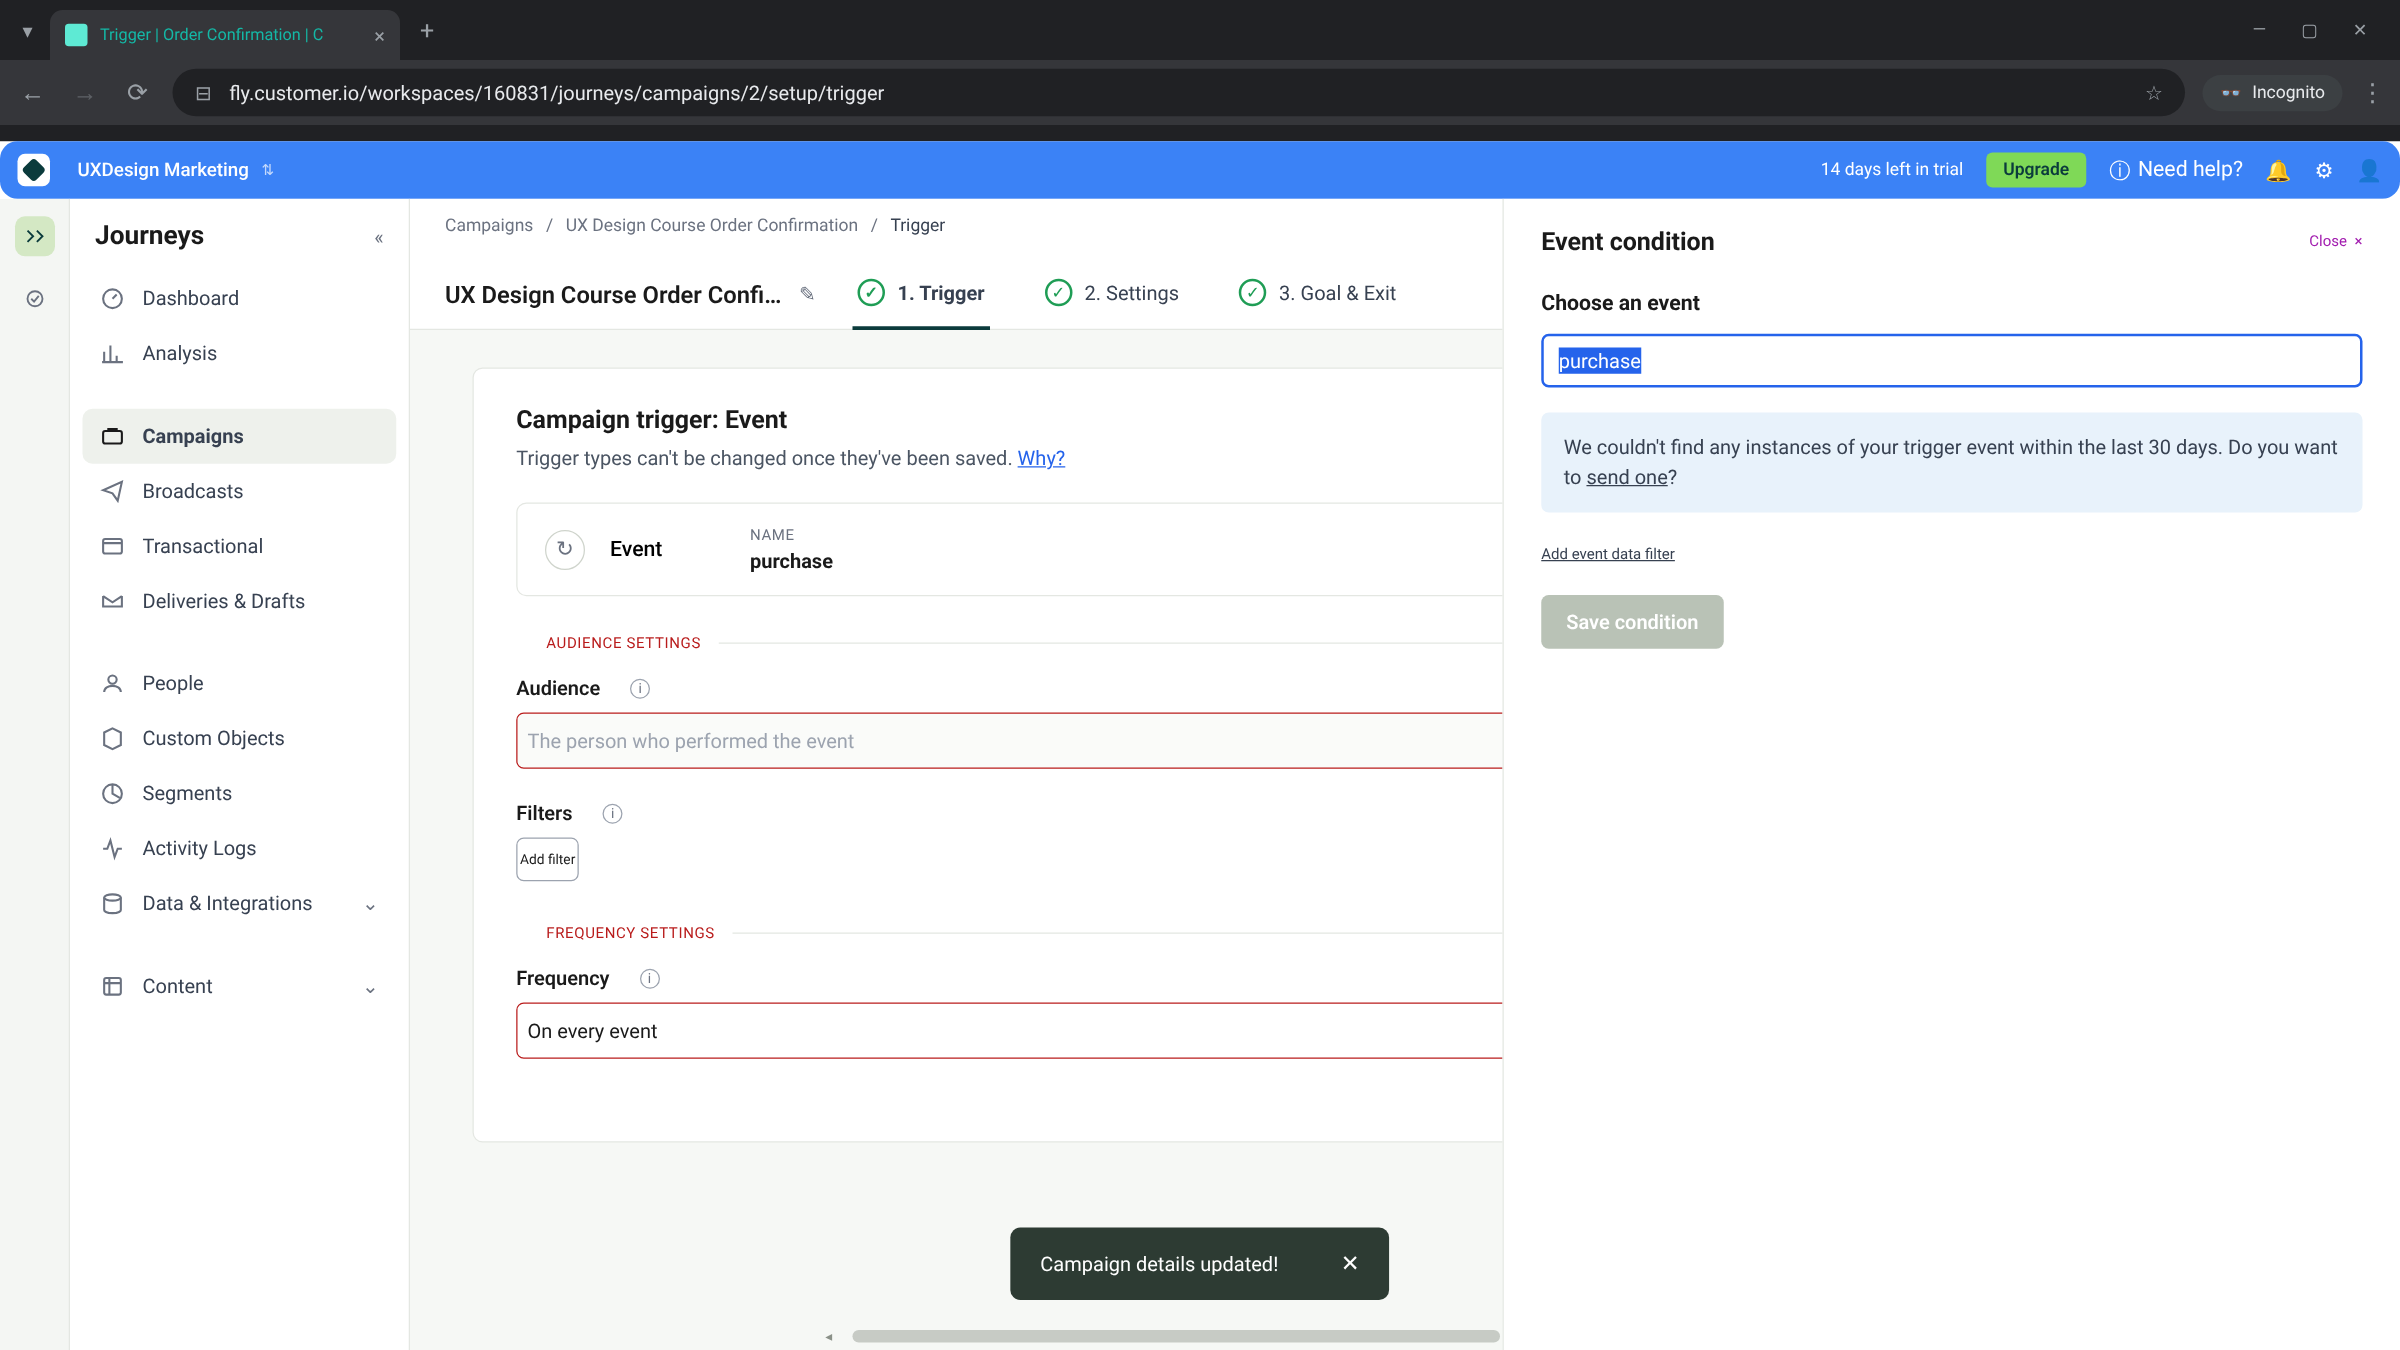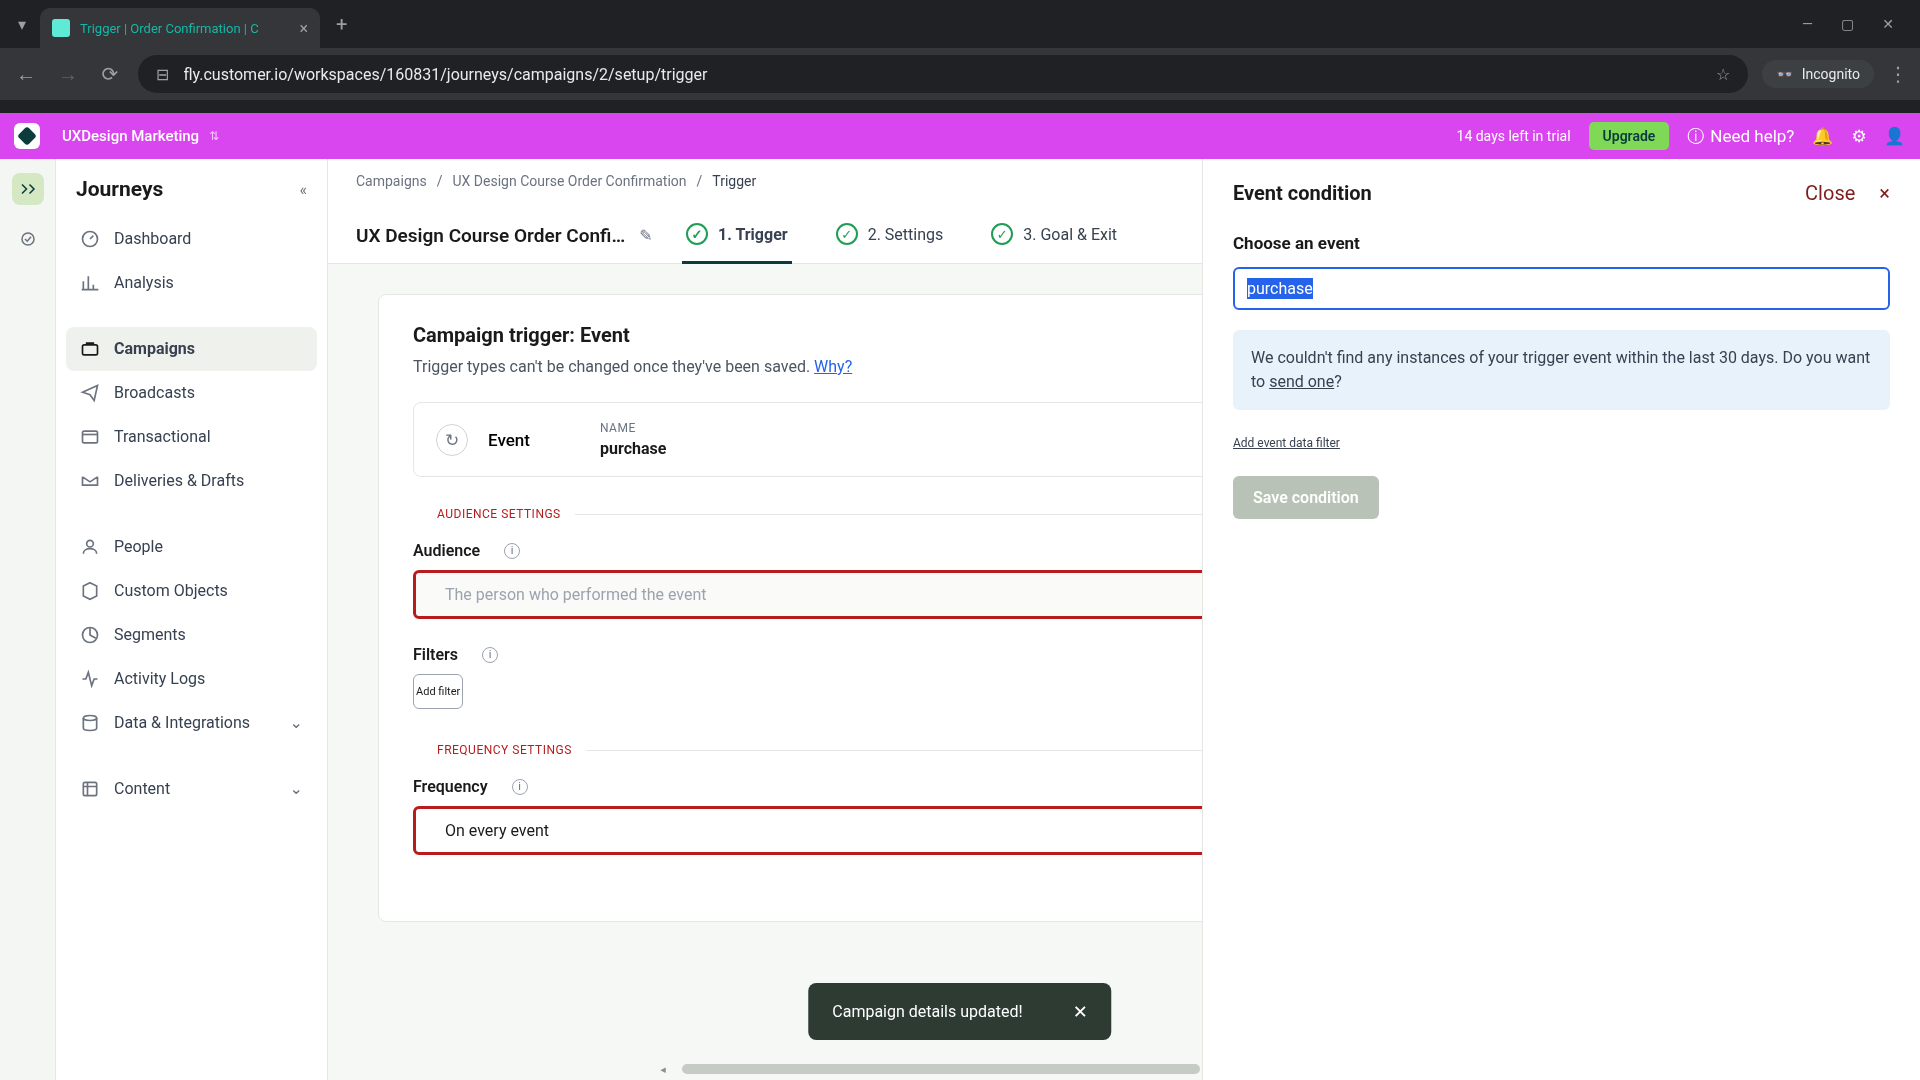--- a/index.html
+++ b/index.html
@@ -21,21 +21,21 @@
 .nav-btn { color: #9aa0a6; font-size: 20px; cursor: pointer; width: 28px; text-align: center; }
 .nav-btn.disabled { opacity: 0.4; }
 .url-bar { flex: 1; background: #202124; border-radius: 24px; height: 38px; display: flex; align-items: center; padding: 0 18px; gap: 14px; color: #9aa0a6; font-size: 16px; }
 .url-text { color: #e8eaed; }
 .url-star { margin-left: auto; }
 .incognito-badge { background: #3c4043; border-radius: 20px; padding: 6px 14px; color: #e8eaed; font-size: 14px; display: flex; align-items: center; gap: 8px; }
 .kebab { color: #9aa0a6; font-size: 20px; cursor: pointer; }
 
 
 .app { position: absolute; top: 113px; left: 0; right: 0; bottom: 0; background: #fff; display: flex; flex-direction: column; }
-.app-header { background: #d946ef; height: 46px; display: flex; align-items: center; padding: 15px 14px; gap: 22px; color: #fff; }
+.app-header { background: #3b82f6; height: 46px; display: flex; align-items: center; padding: 15px 14px; gap: 22px; color: #fff; border-radius: 14px; }
 .logo { width: 26px; height: 26px; background: #fff; border-radius: 6px; display: flex; align-items: center; justify-content: center; }
 .logo-inner { width: 14px; height: 14px; background: #0b3b3c; border-radius: 3px; transform: rotate(45deg); }
 .workspace-name { font-size: 15px; font-weight: 500; display: flex; align-items: center; gap: 10px; }
 .header-right { margin-left: auto; display: flex; align-items: center; gap: 18px; }
 .trial-text { font-size: 14px; }
 .upgrade-btn { background: #7fd957; color: #0b3b3c; padding: 6px 14px; border-radius: 5px; font-weight: 600; font-size: 14px; cursor: pointer; }
 .header-icon { font-size: 17px; cursor: pointer; display: flex; align-items: center; gap: 6px; }
 
 .app-body { flex: 1; display: flex; overflow: hidden; position: relative; }
 
@@ -88,29 +88,29 @@
 
 .section-divider { display: flex; align-items: center; gap: 14px; margin: 8px 0 20px; }
 .section-divider::before, .section-divider::after { content: ""; flex: 0 0 10px; }
 .section-label { font-size: 12px; color: #b91c1c; letter-spacing: 0.5px; }
 .section-line { flex: 1; height: 1px; background: #e4e7e2; }
 
 .field-label-row { display: flex; align-items: center; gap: 24px; margin-bottom: 10px; }
 .field-label { font-size: 16px; font-weight: 600; color: #1a1a1a; }
 .info-icon { width: 16px; height: 16px; border: 1px solid #9ca3af; border-radius: 50%; display: flex; align-items: center; justify-content: center; font-size: 11px; color: #6b7280; }
 
-.field-box { border: 3px solid #b91c1c; border-radius: 6px; padding: 12px 29px; font-size: 16px; color: #9ca3af; margin-bottom: 26px; background: #fafbf9; }
+.field-box { border: 1px solid #b91c1c; border-radius: 6px; padding: 12px 8px; font-size: 16px; color: #9ca3af; margin-bottom: 26px; background: #fafbf9; }
 .field-box.filled { color: #1a1a1a; background: #fff; }
 .add-filter-btn { border: 1px solid #9ca3af; border-radius: 6px; padding: 10px 2px; font-size: 11px; color: #1a1a1a; background: #fff; cursor: pointer; margin-bottom: 26px; }
 
 
 .right-panel { position: absolute; top: 0; right: 0; bottom: 0; width: 718px; background: #fff; border-left: 1px solid #e4e7e2; padding: 22px 30px; z-index: 5; }
 .panel-header { display: flex; justify-content: space-between; align-items: center; margin-bottom: 28px; }
 .panel-title { font-size: 20px; font-weight: 700; color: #1a1a1a; }
-.panel-close { font-size: 20px; color: #7f1d1d; cursor: pointer; display: flex; align-items: center; gap: 24px; }
+.panel-close { font-size: 12px; color: #a21caf; cursor: pointer; display: flex; align-items: center; gap: 6px; }
 .panel-label { font-size: 17px; font-weight: 700; color: #1a1a1a; margin-bottom: 14px; }
 .panel-input { width: 100%; border: 2px solid #2563eb; border-radius: 6px; padding: 10px 12px; font-size: 16px; outline: none; margin-bottom: 20px; }
 .panel-input::selection { background: #2563eb; color: #fff; }
 .selected-text { background: #2563eb; color: #fff; padding: 1px 0; }
 .info-box { background: #e8f2fb; border-radius: 6px; padding: 16px 18px; font-size: 16px; color: #374151; line-height: 1.5; margin-bottom: 22px; }
 .info-box a { color: #374151; text-decoration: underline; }
 .add-filter-link { font-size: 12px; color: #374151; text-decoration: underline; cursor: pointer; display: inline-block; margin-bottom: 26px; }
 .save-btn { background: #b9c2b6; color: #fff; padding: 12px 20px; border-radius: 6px; font-size: 16px; font-weight: 600; border: none; cursor: pointer; }
 
 

